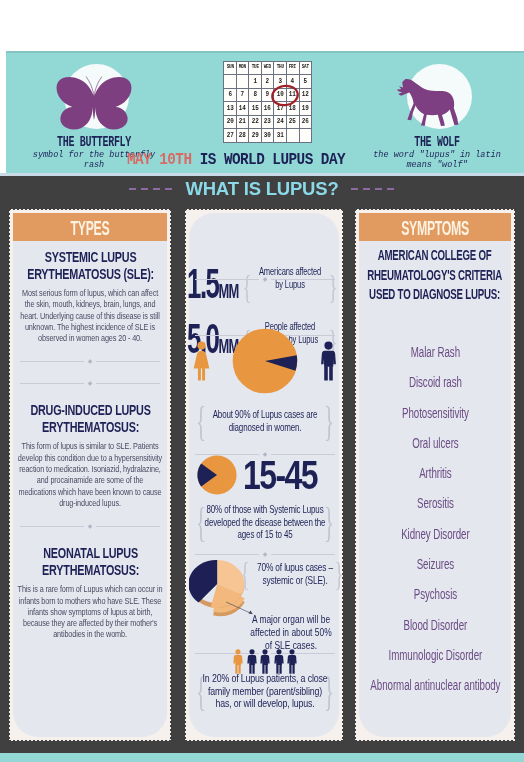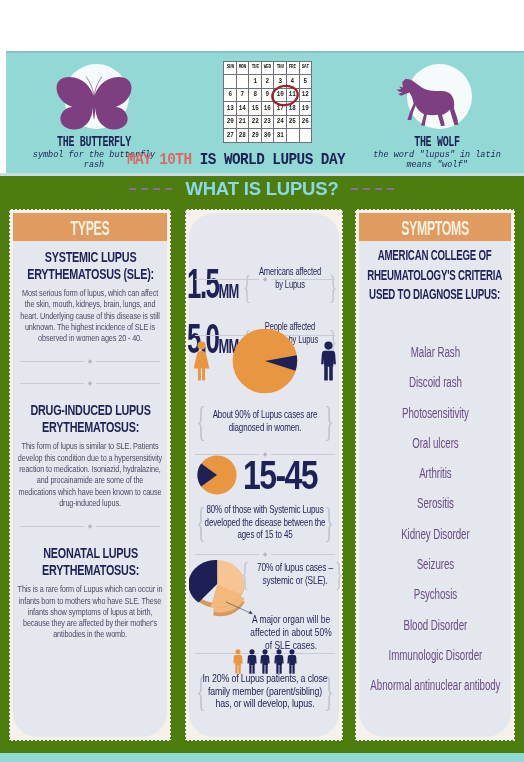--- a/index.html
+++ b/index.html
@@ -6,21 +6,21 @@
   body{width:524px;height:762px;overflow:hidden;background:#fff;
        font-family:"Liberation Sans",sans-serif;
        -webkit-font-smoothing:antialiased;}
   .page{position:relative;width:524px;height:762px;overflow:hidden;}
 
   
   .masthead{position:absolute;left:0;top:0;width:524px;height:51px;background:#ffffff;}
   .teal-band{position:absolute;left:6px;top:51px;width:524px;height:122px;background:#92d9d6;font-family:Liberation Mono, monospace;}
   .teal-top-line{position:absolute;left:0;top:0;width:524px;height:2px;background:#86c3c3;}
   .teal-sep{position:absolute;left:0;top:173px;width:524px;height:3px;background:#c9dbe6;}
-  .purple-band{position:absolute;left:0;top:176px;width:524px;height:577px;background:#4d7c0f;}
+  .purple-band{position:absolute;left:0;top:176px;width:524px;height:577px;background:#404040;}
   .bottom-teal{position:absolute;left:0;top:753px;width:524px;height:9px;background:#92d9d6;}
 
   
   .mast-row{position:absolute;left:15px;top:11px;width:500px;height:27px;
             display:flex;align-items:flex-start;white-space:nowrap;}
   .ribbon{width:17px;height:27px;margin-right:0px;flex:0 0 auto;display:block;}
   .mast-may{font-family:"Liberation Sans",sans-serif;font-weight:bold;font-size:28px;
             color:#6b3a82;letter-spacing:-0.6px;line-height:26px;
             display:inline-block;transform:scaleX(0.79);transform-origin:left top;
             width:60px;}

